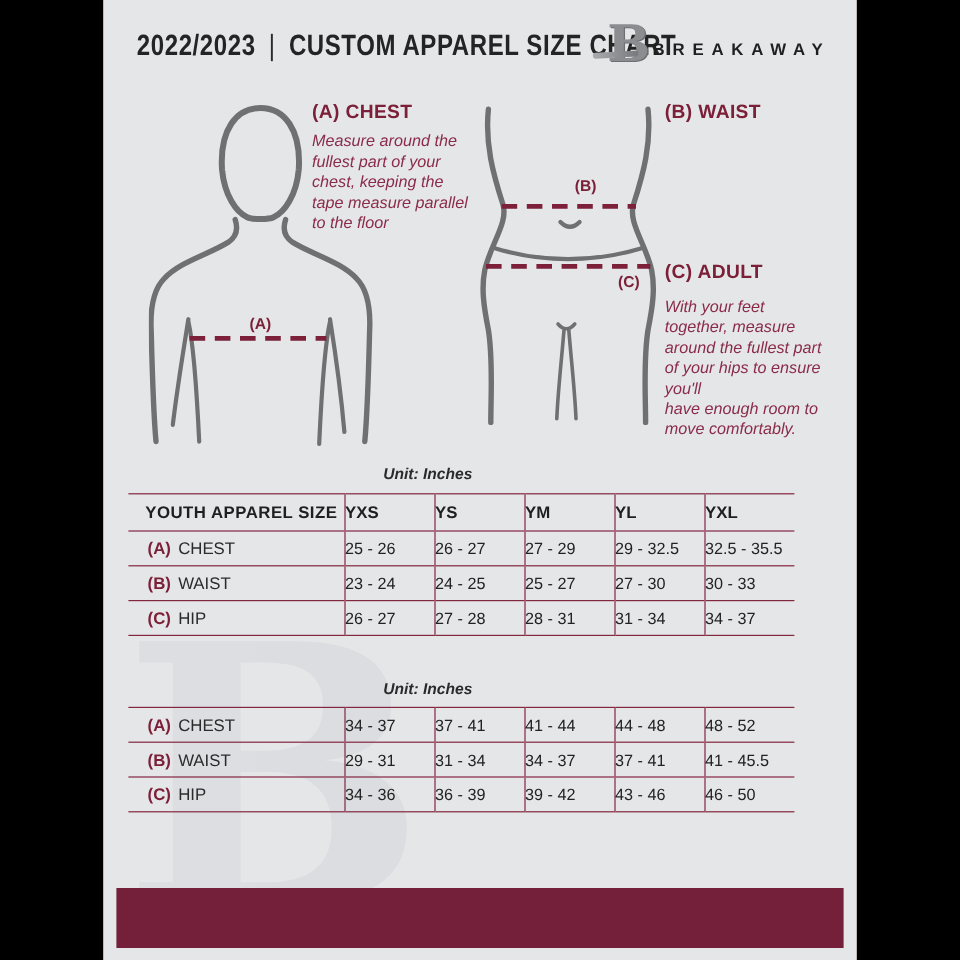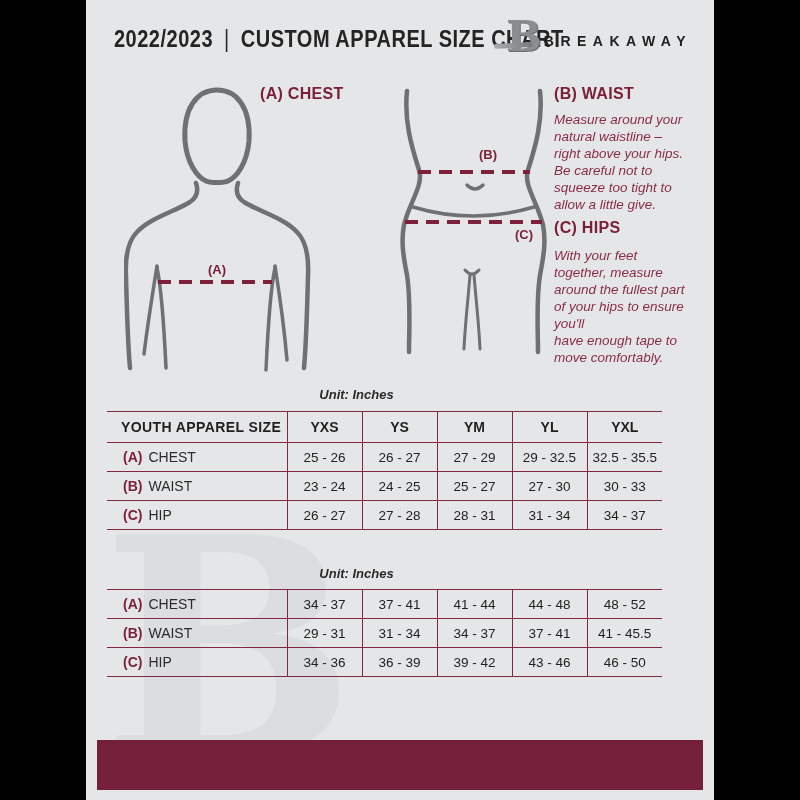--- a/index.html
+++ b/index.html
@@ -75,21 +75,21 @@
     position:absolute; left:21px; width:555px;
     border-collapse:collapse; table-layout:fixed;
   }
   table.sizes col.c0 { width:180px; }
   table.sizes col.cn { width:75px; }
   table.sizes tr { height:29px; }
   table.sizes tr.hd { height:31px; }
   table.sizes td {
     border-top:1.2px solid #832640;
     padding:0; vertical-align:middle;
-    text-align:center; font-size:13.5px; color:#222;
+    font-size:13.5px; color:#222;
   }
   table.sizes td + td { border-left:1.2px solid #832640; }
   table.sizes tr:last-child td { border-bottom:1.2px solid #832640; }
   table.sizes tr.hd td { font-weight:700; font-size:14px; color:#1f1f1f; }
   table.sizes td.sizecol {
     text-align:left; padding-left:14px;
     font-weight:400; font-size:13.5px; letter-spacing:.4px; color:#333;
   }
   table.sizes td.rowlab {
     text-align:left; padding-left:16px; font-size:14px; color:#2b2b2b;
@@ -141,36 +141,35 @@
       <path stroke-width="3" d="M79,190 C77,215 74,240 73,264"></path>
       <path stroke-width="3" d="M83,190 C85,215 88,240 89,264"></path>
     </g>
     <line x1="27" y1="87" x2="139" y2="87" stroke="#7c2139" stroke-width="4" stroke-dasharray="13 8"></line>
     <line x1="14" y1="137" x2="151" y2="137" stroke="#7c2139" stroke-width="4" stroke-dasharray="13 8"></line>
   </svg>
   <span class="marker" style="left:393px; top:147px;">(B)</span>
   <span class="marker" style="left:429px; top:227px;">(C)</span>
 
   <div class="g-head" style="left:174px; top:85px;">(A) CHEST</div>
+  <div class="g-body" style="left:174px; top:109px; width:140px;">Measure around the
+fullest part of your
+chest, keeping the
+tape measure parallel
+to the floor</div>
 
   <div class="g-head" style="left:468px; top:85px;">(B) WAIST</div>
-  <div class="g-body" style="left:468px; top:111px; width:150px;">Measure around your
-natural waistline –
-right above your hips.
-Be careful not to
-squeeze too tight to
-allow a little give.</div>
-
-  <div class="g-head" style="left:468px; top:219px;">(C) HIPS</div>
+
+  <div class="g-head" style="left:468px; top:219px;">(C) ADULT</div>
   <div class="g-body" style="left:468px; top:247px; width:158px;">With your feet
 together, measure
 around the fullest part
 of your hips to ensure
 you'll
-have enough tape to
+have enough room to
 move comfortably.</div>
 
   <div class="tbl-unit" style="top:387px;">Unit: Inches</div>
   <table class="sizes" style="top:411px;">
     <colgroup>
         <col class="c0">
         <col class="cn">
         <col class="cn">
         <col class="cn">
         <col class="cn">

